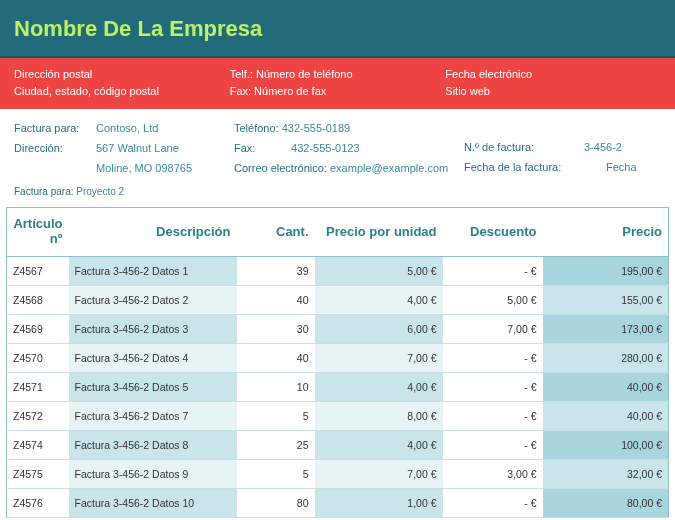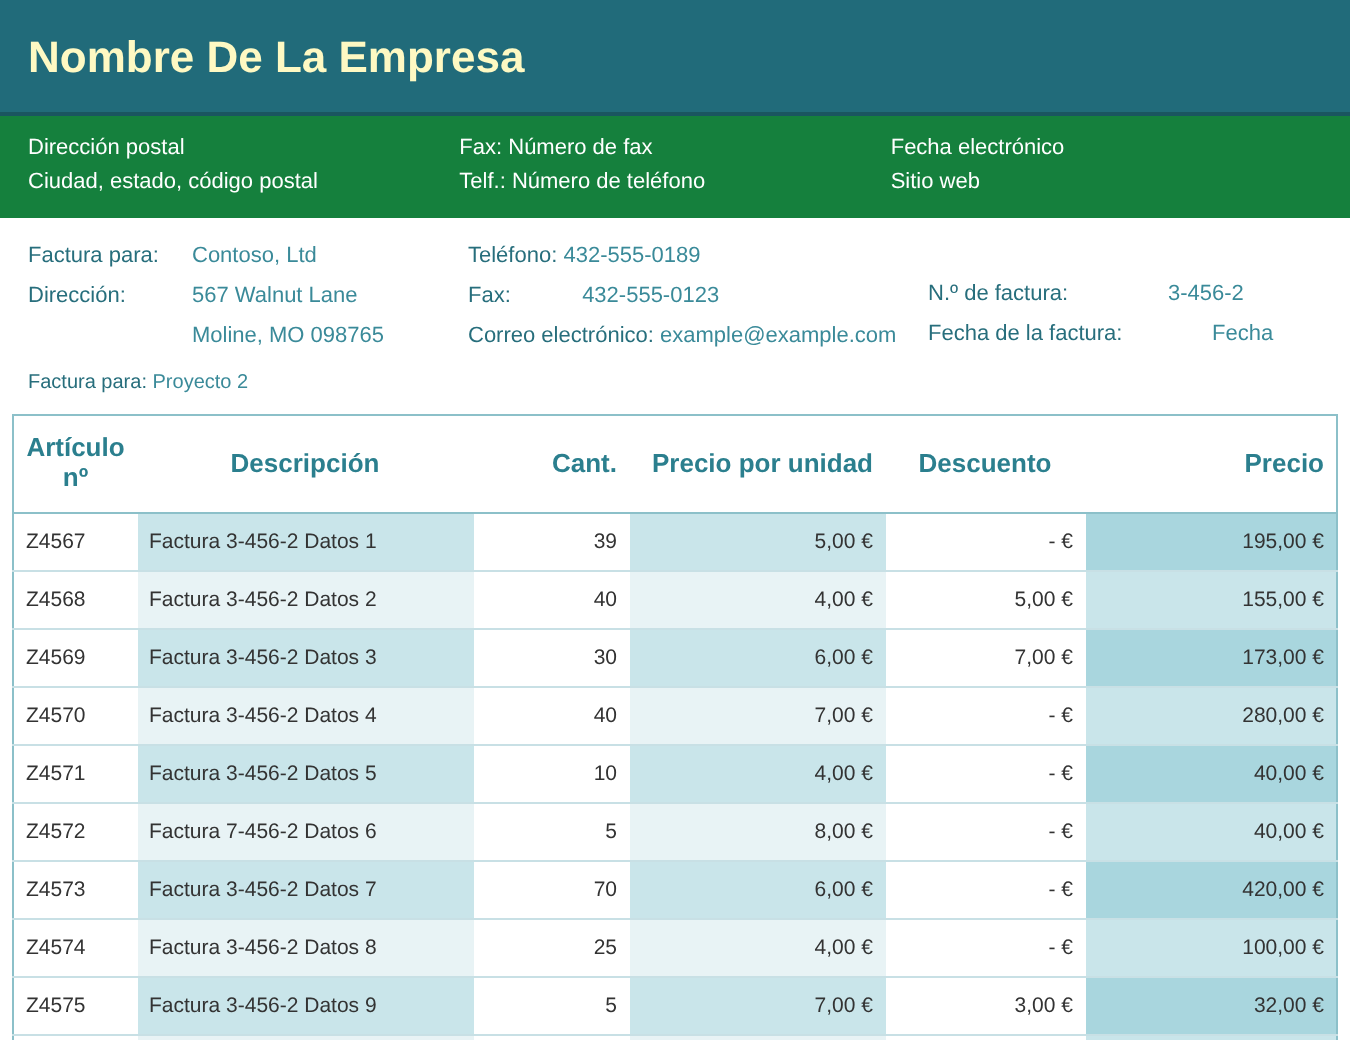--- a/index.html
+++ b/index.html
@@ -6,27 +6,27 @@
   body {
     font-family: "Segoe UI", Arial, sans-serif;
     font-size: 11px;
     color: #333;
     width: 675px;
     background: #fff;
   }
   .header-title {
     background: #216b7a;
     border-bottom: 2px solid #1a5560;
-    color: #fef9c3;
+    color: #bef264;
     padding: 16px 14px 14px;
     font-size: 22px;
     font-weight: 600;
   }
   .header-info {
-    background: #15803d;
+    background: #ef4444;
     color: #fff;
     padding: 8px 14px 10px;
     display: flex;
     font-size: 11px;
     line-height: 1.5;
   }
   .header-info .col { flex: 1; }
   .bill-block {
     padding: 10px 14px 4px;
     display: flex;
@@ -47,21 +47,21 @@
     font-size: 10px;
   }
   .project-row .val { color: #3a8a99; }
   table {
     width: calc(100% - 12px);
     margin: 0 6px;
     border-collapse: collapse;
     border: 1px solid #8cc0c9;
   }
   th {
-    text-align: center;
+    text-align: right;
     color: #2b7f8e;
     font-size: 13px;
     font-weight: 600;
     padding: 8px 6px 10px;
     background: #fff;
     border-bottom: 1px solid #8cc0c9;
   }
   td {
     padding: 8px 6px;
     font-size: 10.5px;
@@ -88,22 +88,22 @@
 <body>
 
 <div class="header-title">Nombre De La Empresa</div>
 
 <div class="header-info">
   <div class="col">
     <div>Dirección postal</div>
     <div>Ciudad, estado, código postal</div>
   </div>
   <div class="col">
+    <div>Telf.: Número de teléfono</div>
     <div>Fax: Número de fax</div>
-    <div>Telf.: Número de teléfono</div>
   </div>
   <div class="col">
     <div>Fecha electrónico</div>
     <div>Sitio web</div>
   </div>
 </div>
 
 <div class="bill-block">
   <div class="col1">
     <div class="row">
@@ -196,33 +196,25 @@
       <tr>
         <td>Z4571</td>
         <td class="desc">Factura 3-456-2 Datos 5</td>
         <td class="r">10</td>
         <td class="unit r">4,00 €</td>
         <td class="r">-    €</td>
         <td class="price r">40,00 €</td>
       </tr>
       <tr>
         <td>Z4572</td>
-        <td class="desc">Factura 7-456-2 Datos 6</td>
+        <td class="desc">Factura 3-456-2 Datos 7</td>
         <td class="r">5</td>
         <td class="unit r">8,00 €</td>
         <td class="r">-    €</td>
         <td class="price r">40,00 €</td>
-      </tr>
-      <tr>
-        <td>Z4573</td>
-        <td class="desc">Factura 3-456-2 Datos 7</td>
-        <td class="r">70</td>
-        <td class="unit r">6,00 €</td>
-        <td class="r">-    €</td>
-        <td class="price r">420,00 €</td>
       </tr>
       <tr>
         <td>Z4574</td>
         <td class="desc">Factura 3-456-2 Datos 8</td>
         <td class="r">25</td>
         <td class="unit r">4,00 €</td>
         <td class="r">-    €</td>
         <td class="price r">100,00 €</td>
       </tr>
       <tr>

